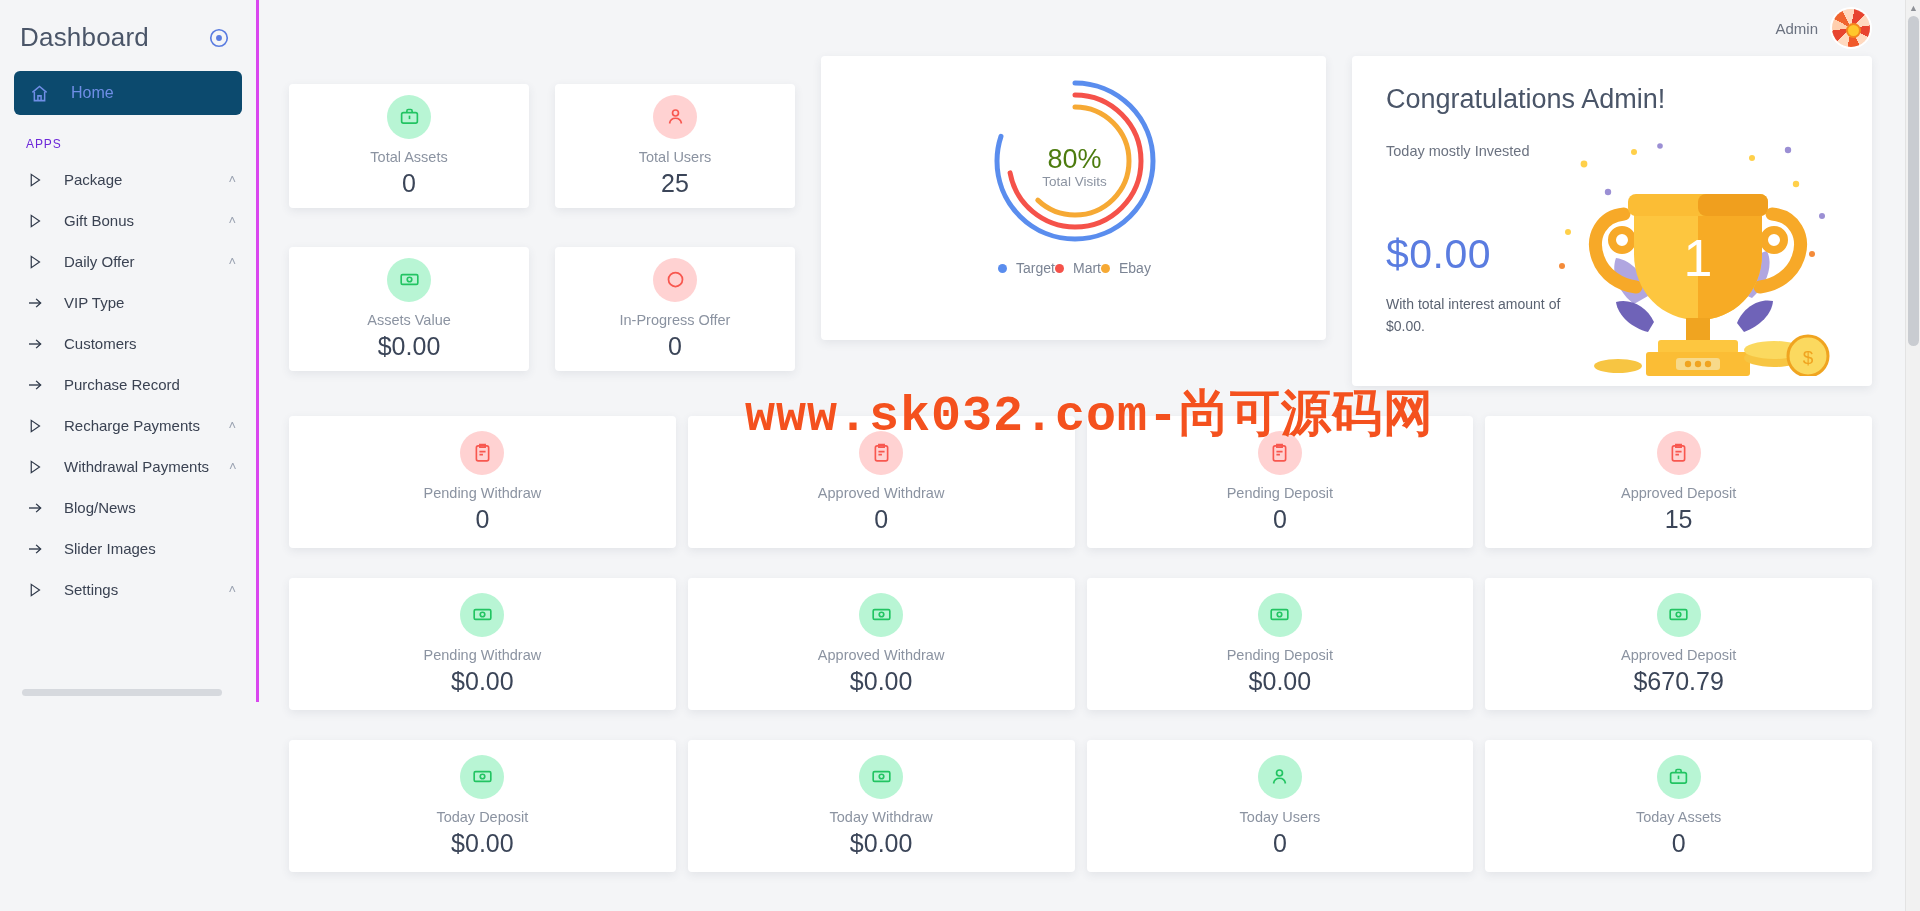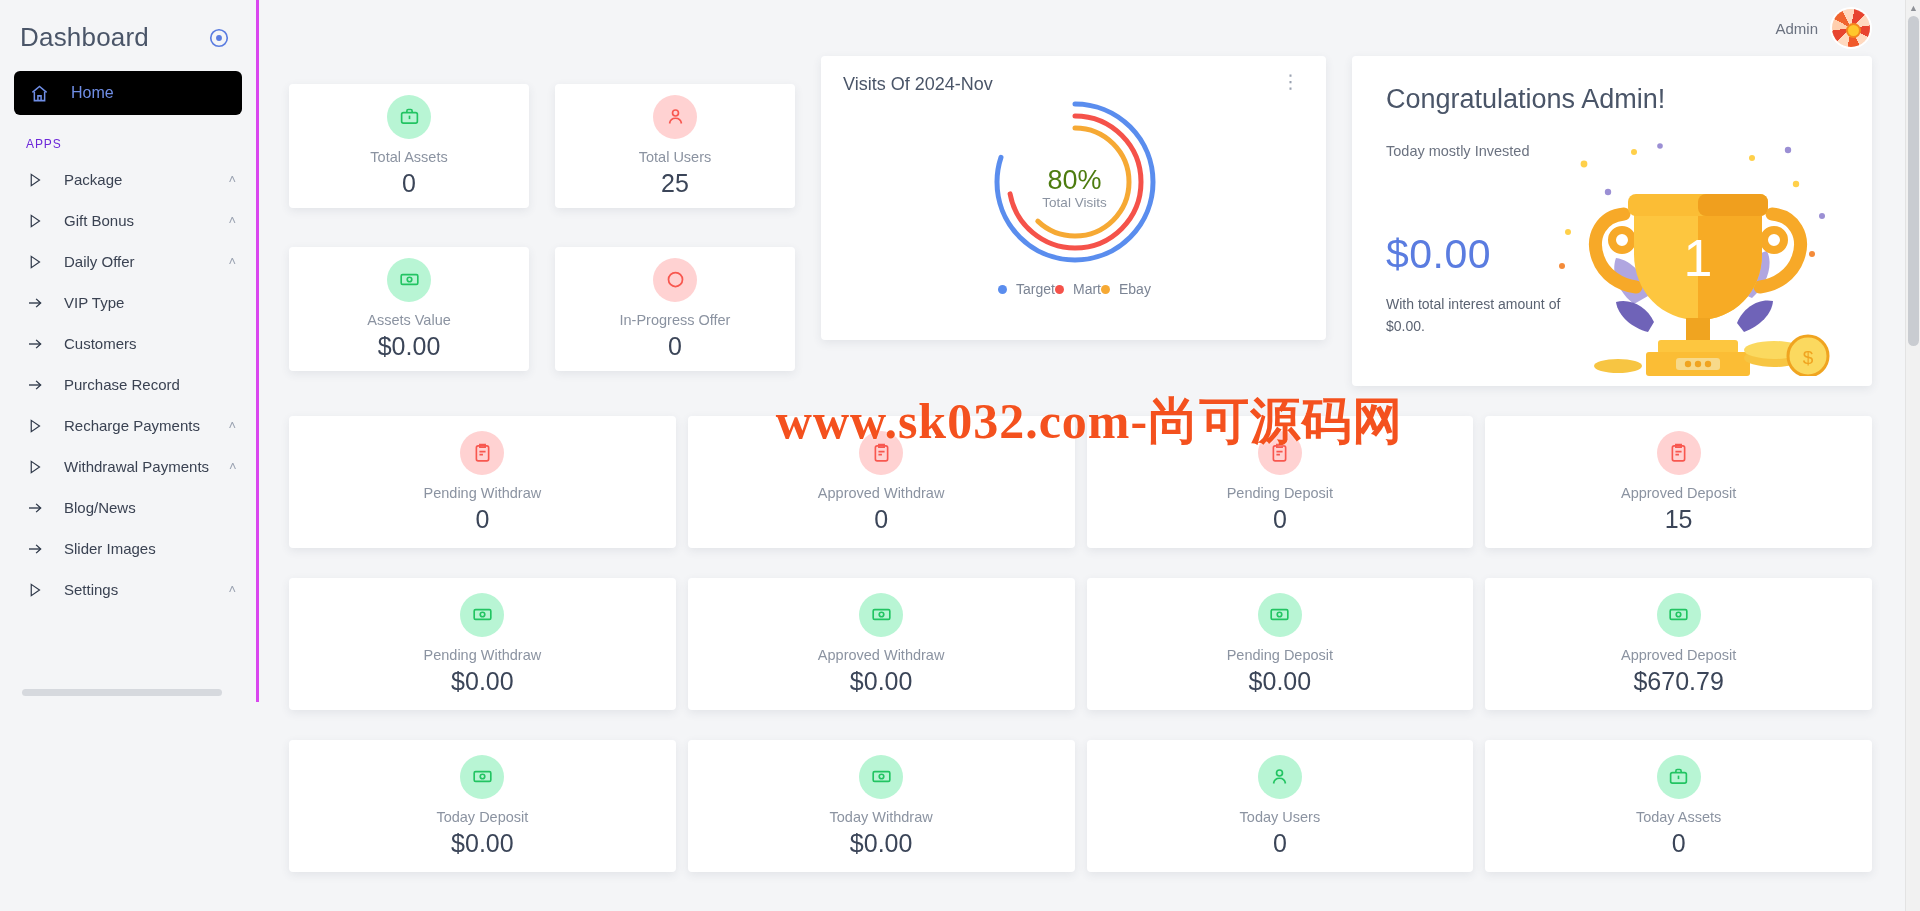--- a/index.html
+++ b/index.html
@@ -24,21 +24,21 @@
     display: flex; align-items: center; justify-content: space-between;
     padding: 22px 26px 14px 20px;
   }
   .brand-title {
     font-size: 26px; color: #4a5568; font-weight: 400; letter-spacing: .2px;
   }
   .brand-icon { width: 22px; height: 22px; color: #5a7ce0; flex: 0 0 auto; }
   .nav-home {
     margin: 4px 14px 0 14px;
     height: 44px;
-    background: #000000;
+    background: #0c4a6e;
     border-radius: 6px;
     display: flex; align-items: center; gap: 22px;
     padding: 0 16px;
     cursor: pointer;
   }
   .nav-home .lbl { color: #6f8ee6; font-size: 16px; }
   .nav-home svg { width: 19px; height: 19px; color: #6f8ee6; }
   .apps-label {
     color: #6d28d9; font-size: 12px; letter-spacing: .9px;
     padding: 22px 0 8px 26px;
@@ -143,22 +143,22 @@
   .congrats .amount { font-size: 41px; color: #5a7ce0; margin-top: 72px; letter-spacing: .5px; }
   .congrats .note { font-size: 14px; color: #5b6372; margin-top: 16px; line-height: 1.55; max-width: 215px; }
   .trophy { position: absolute; right: 14px; bottom: 10px; width: 320px; height: 240px; }
 
   
   .grid-rows { margin-top: 30px; display: grid; grid-template-columns: repeat(4, 1fr); gap: 12px; }
   .stat-lg { height: 132px; }
 
   
   .watermark {
-    position: absolute; left: 50%; top: 388px; transform: translateX(-50%);
-    font-family: Liberation Serif, serif; font-weight: bold;
+    position: absolute; left: 50%; top: 380px; transform: translateX(-50%);
+    font-family: Liberation Mono, monospace; font-weight: bold;
     font-size: 50px; color: #f4511e; white-space: nowrap;
     letter-spacing: 1px; z-index: 40; pointer-events: none;
     text-shadow: 0 0 3px rgba(255,255,255,.55);
   }
 
   
   .scroll-rail {
     position: absolute; right: 0; top: 0; width: 15px; height: 911px;
     background: #f1f1f1; border-left: 1px solid #e3e3e3; z-index: 60;
   }
@@ -360,24 +360,20 @@
               <svg viewBox="0 0 24 24" fill="none" stroke="currentColor" stroke-width="2">
                   <circle cx="12" cy="12" r="8"></circle>
                 </svg>
             </span>
             <div class="t">In-Progress Offer</div>
             <div class="v">0</div>
           </div>
         </div>
 
         <div class="card chart-card">
-          <div class="chart-head">
-            <div class="chart-title">Visits Of 2024-Nov</div>
-            <div class="dots-btn">⋮</div>
-          </div>
 
           <div class="donut-wrap">
             <div class="donut">
               <svg viewBox="0 0 170 170" width="170" height="170">
                 <circle id="ring-0" cx="85" cy="85" r="78" fill="none" stroke-width="5" stroke-linecap="round" transform="rotate(-90 85 85)" stroke="#5a8dee" stroke-dasharray="392.0707631680062 490.0884539600077"></circle>
                 <circle id="ring-1" cx="85" cy="85" r="66" fill="none" stroke-width="5" stroke-linecap="round" transform="rotate(-90 85 85)" stroke="#f5524a" stroke-dasharray="298.57696579717395 414.6902302738527"></circle>
                 <circle id="ring-2" cx="85" cy="85" r="54" fill="none" stroke-width="5" stroke-linecap="round" transform="rotate(-90 85 85)" stroke="#f6a934" stroke-dasharray="210.36104408437254 339.29200658769764"></circle>
               </svg>
               <div class="ctr">
                 <div class="pct">80%</div>

